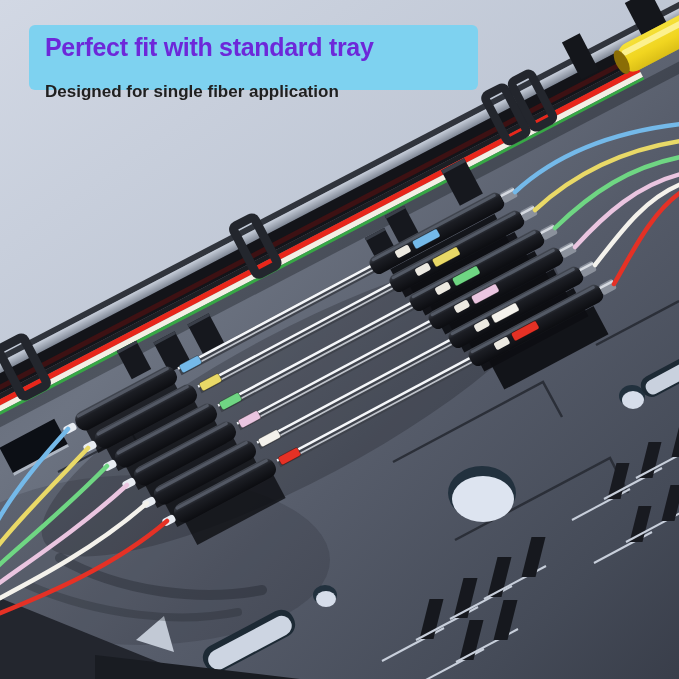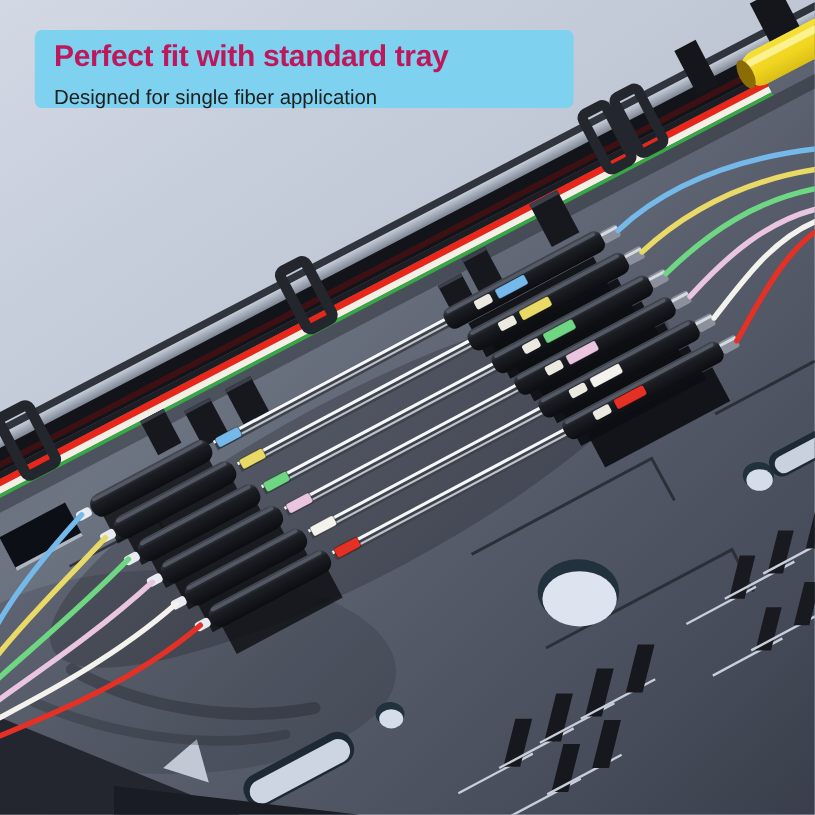--- a/index.html
+++ b/index.html
@@ -2,24 +2,24 @@
 <html><head>
 <meta charset="utf-8">
 <style>
   html,body{margin:0;padding:0;background:#b7c0ce;}
   .stage{position:relative;width:679px;height:679px;overflow:hidden;
          font-family:"Liberation Sans",sans-serif;}
   .stage svg{position:absolute;left:0;top:0;display:block;}
   .banner{position:absolute;left:29px;top:25px;width:449px;height:65px;
           background:#7ed2f0;border-radius:6px;box-sizing:border-box;
           padding:8px 16px 0 16px;z-index:10;}
-  .banner-title{font-size:25px;font-weight:bold;color:#be185d;
+  .banner-title{font-size:25px;font-weight:bold;color:#6d28d9;
                 letter-spacing:-0.3px;line-height:1.15;}
-  .banner-subtitle{font-size:17px;font-weight:normal;color:#202020;
-                   margin-top:11px;line-height:1.1;}
+  .banner-subtitle{font-size:17px;font-weight:bold;color:#202020;
+                   margin-top:21px;line-height:1.1;}
 </style>
 </head>
 <body>
 
 <div class="stage">
 
 <svg width="679" height="679" viewBox="0 0 679 679">
   <defs>
     <linearGradient id="bgGrad" x1="0" y1="0" x2="0.7" y2="1">
       <stop offset="0" stop-color="#d2d8e4"></stop>

